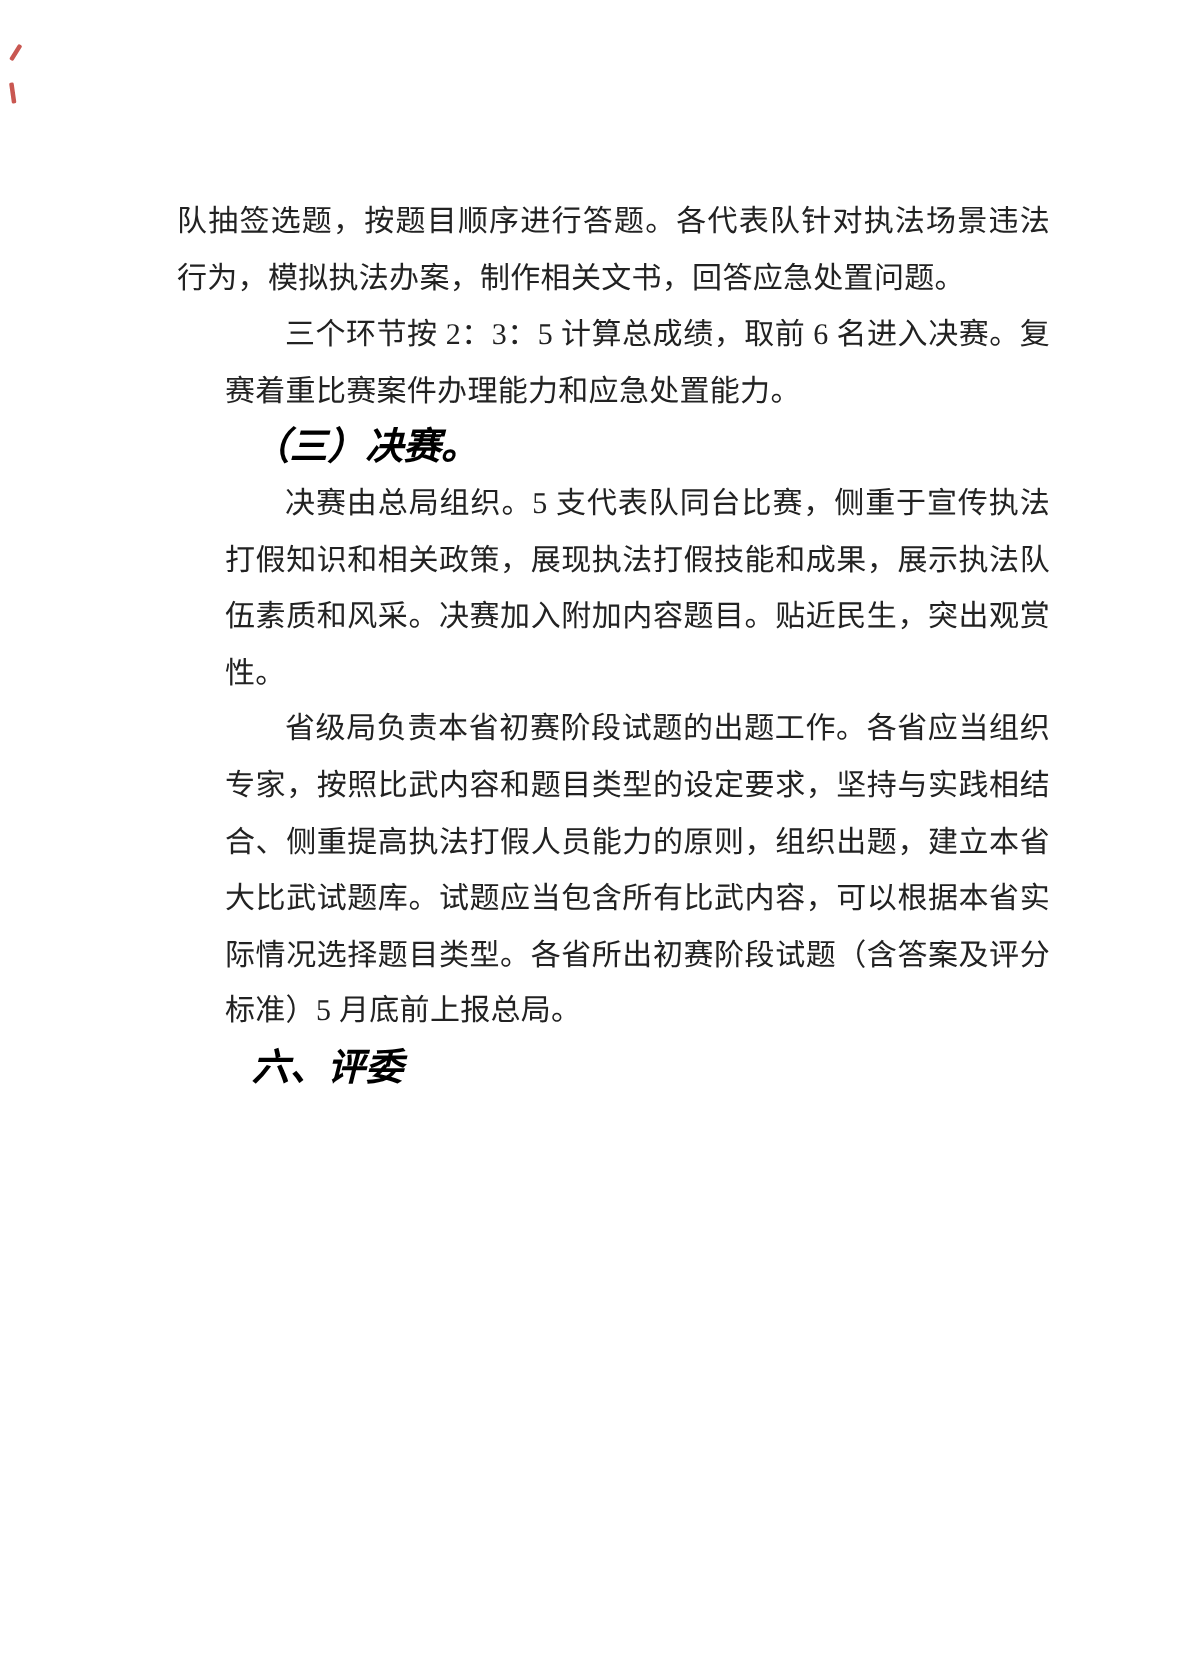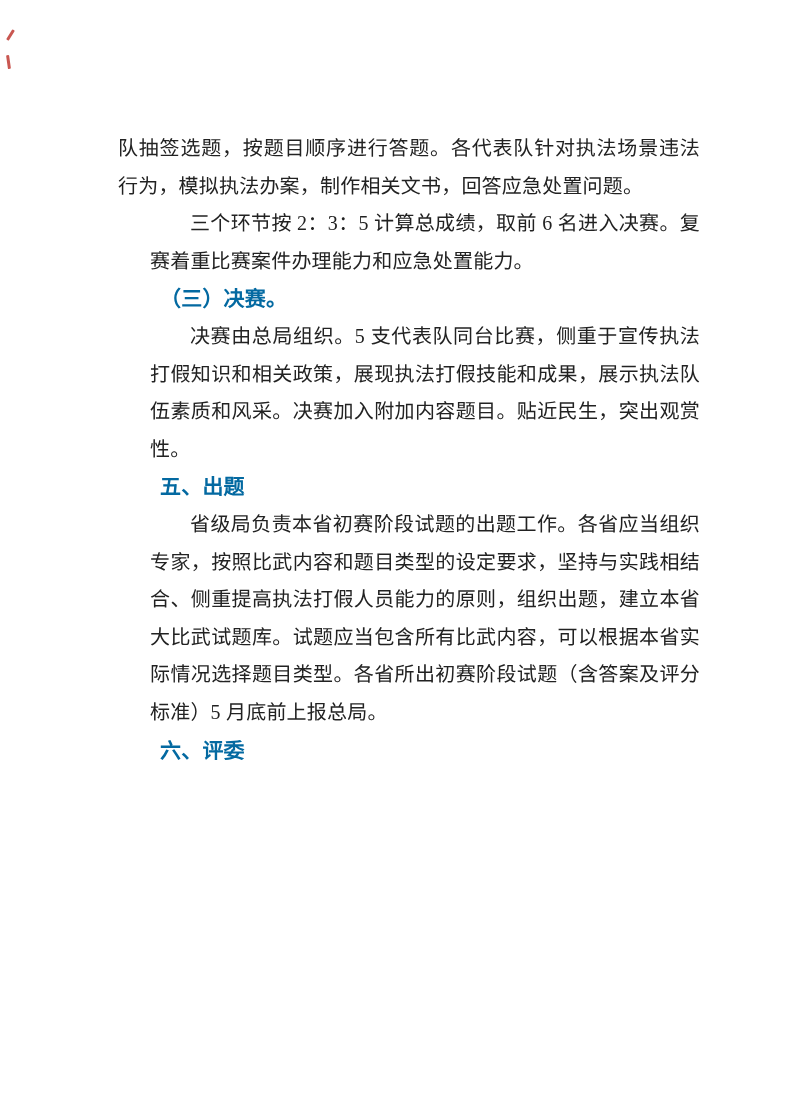--- a/index.html
+++ b/index.html
@@ -49,23 +49,24 @@
     margin: 0;
     padding: 0;
   }
   p.indent {
     text-indent: 2em;
     margin-left: 32px;
   }
   p.heading {
     font-family: "Liberation Sans", sans-serif;
     font-weight: bold;
-    color: #0369a1;
-    font-size: 21px;
+    color: #000000;
+    font-size: 25px;
     text-indent: 2em;
+    font-style: italic;
   }
   .page-number {
     position: absolute;
     top: 1016px;
     right: 112px;
     font-size: 21px;
     line-height: 30px;
     color: #222222;
     white-space: nowrap;
   }
@@ -80,21 +81,20 @@
 <div class="page">
 
   <div class="scan-mark scan-mark-a"></div>
   <div class="scan-mark scan-mark-b"></div>
 
   <div class="content">
     <p>队抽签选题，按题目顺序进行答题。各代表队针对执法场景违法行为，模拟执法办案，制作相关文书，回答应急处置问题。</p>
     <p class="indent">三个环节按 2：3：5 计算总成绩，取前 6 名进入决赛。复赛着重比赛案件办理能力和应急处置能力。</p>
     <p class="heading">（三）决赛。</p>
     <p class="indent">决赛由总局组织。5 支代表队同台比赛，侧重于宣传执法打假知识和相关政策，展现执法打假技能和成果，展示执法队伍素质和风采。决赛加入附加内容题目。贴近民生，突出观赏性。</p>
-    <p class="heading">五、出题</p>
     <p class="indent">省级局负责本省初赛阶段试题的出题工作。各省应当组织专家，按照比武内容和题目类型的设定要求，坚持与实践相结合、侧重提高执法打假人员能力的原则，组织出题，建立本省大比武试题库。试题应当包含所有比武内容，可以根据本省实际情况选择题目类型。各省所出初赛阶段试题（含答案及评分标准）5 月底前上报总局。</p>
     <p class="heading">六、评委</p>
   </div>
 
   <div class="page-number">
     <span class="dash">—</span><span>5</span><span class="dash">—</span>
   </div>
 
 </div>
 

